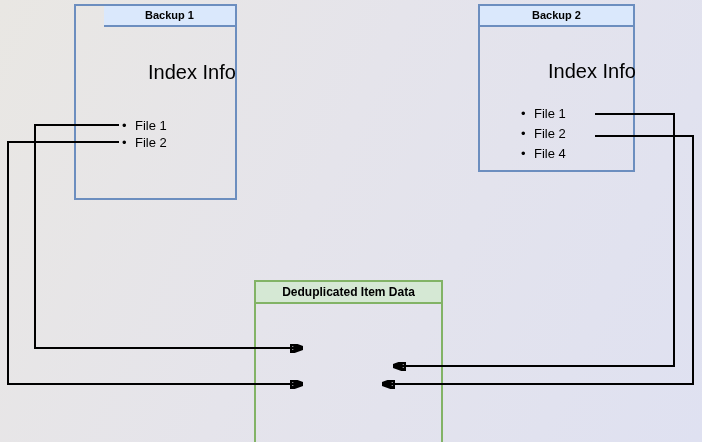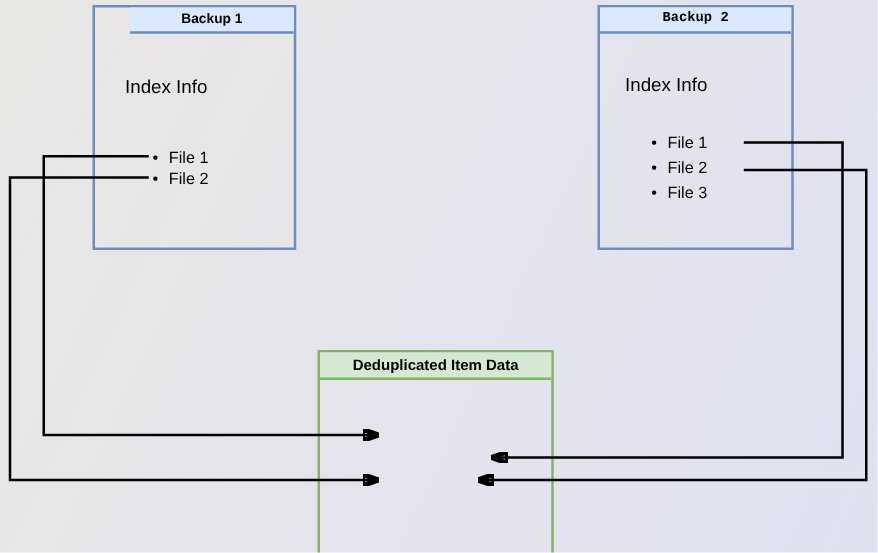--- a/index.html
+++ b/index.html
@@ -26,22 +26,23 @@
     border-bottom:2px solid var(--backup-border,#6c8ebf);
     background:var(--backup-title-bg,#dae8fc);
   }
   .box.green .titlebar{
     height:22px;line-height:20px;font-size:12px;
     border-bottom-color:var(--dedup-border,#82b366);
     background:var(--dedup-title-bg,#d5e8d4);
   }
   .subtitle{
     position:absolute;
-    font-size:15px;
+    font-size:20px;
     white-space:nowrap;
+    margin-left:48px;
   }
   ul.filelist{
     position:absolute;
     margin:0;padding:0;list-style:none;
     font-size:13px;
   }
   ul.filelist li{white-space:nowrap;}
   ul.filelist li::before{
     content:"\2022";
     display:inline-block;
@@ -68,28 +69,28 @@
 
   <div class="box" id="backup1" style="left:74px;top:4px;width:163px;height:196px;padding-left:28px;">
     <div class="titlebar">Backup 1</div>
   </div>
   <div class="subtitle" style="left:100px;top:61px;">Index Info</div>
   <ul class="filelist" id="b1-list" style="left:122px;top:117px;">
     <li>File 1</li>
     <li>File 2</li>
   </ul>
 
-  <div class="box" id="backup2" style="left:478px;top:4px;width:157px;height:196px;font-family:Liberation Mono, monospace;">
+  <div class="box" id="backup2" style="left:478px;top:4px;width:157px;height:168px;">
     <div class="titlebar">Backup 2</div>
   </div>
   <div class="subtitle" style="left:500px;top:60px;">Index Info</div>
   <ul class="filelist" id="b2-list" style="left:521px;top:104px;">
     <li>File 1</li>
     <li>File 2</li>
-    <li>File 3</li>
+    <li>File 4</li>
   </ul>
 
   <div class="box green" id="dedup" style="left:254px;top:280px;width:189px;height:203px;">
     <div class="titlebar">Deduplicated Item Data</div>
   </div>
 
   <svg class="connectors" width="702" height="442" viewBox="0 0 702 442">
     <defs>
       <marker id="ah" markerUnits="strokeWidth" markerWidth="6.5" markerHeight="4.5" refX="5" refY="2.25" orient="auto">
         <path d="M0,0 L6.5,2.25 L0,4.5 Z" stroke="none" fill="#000"></path>

